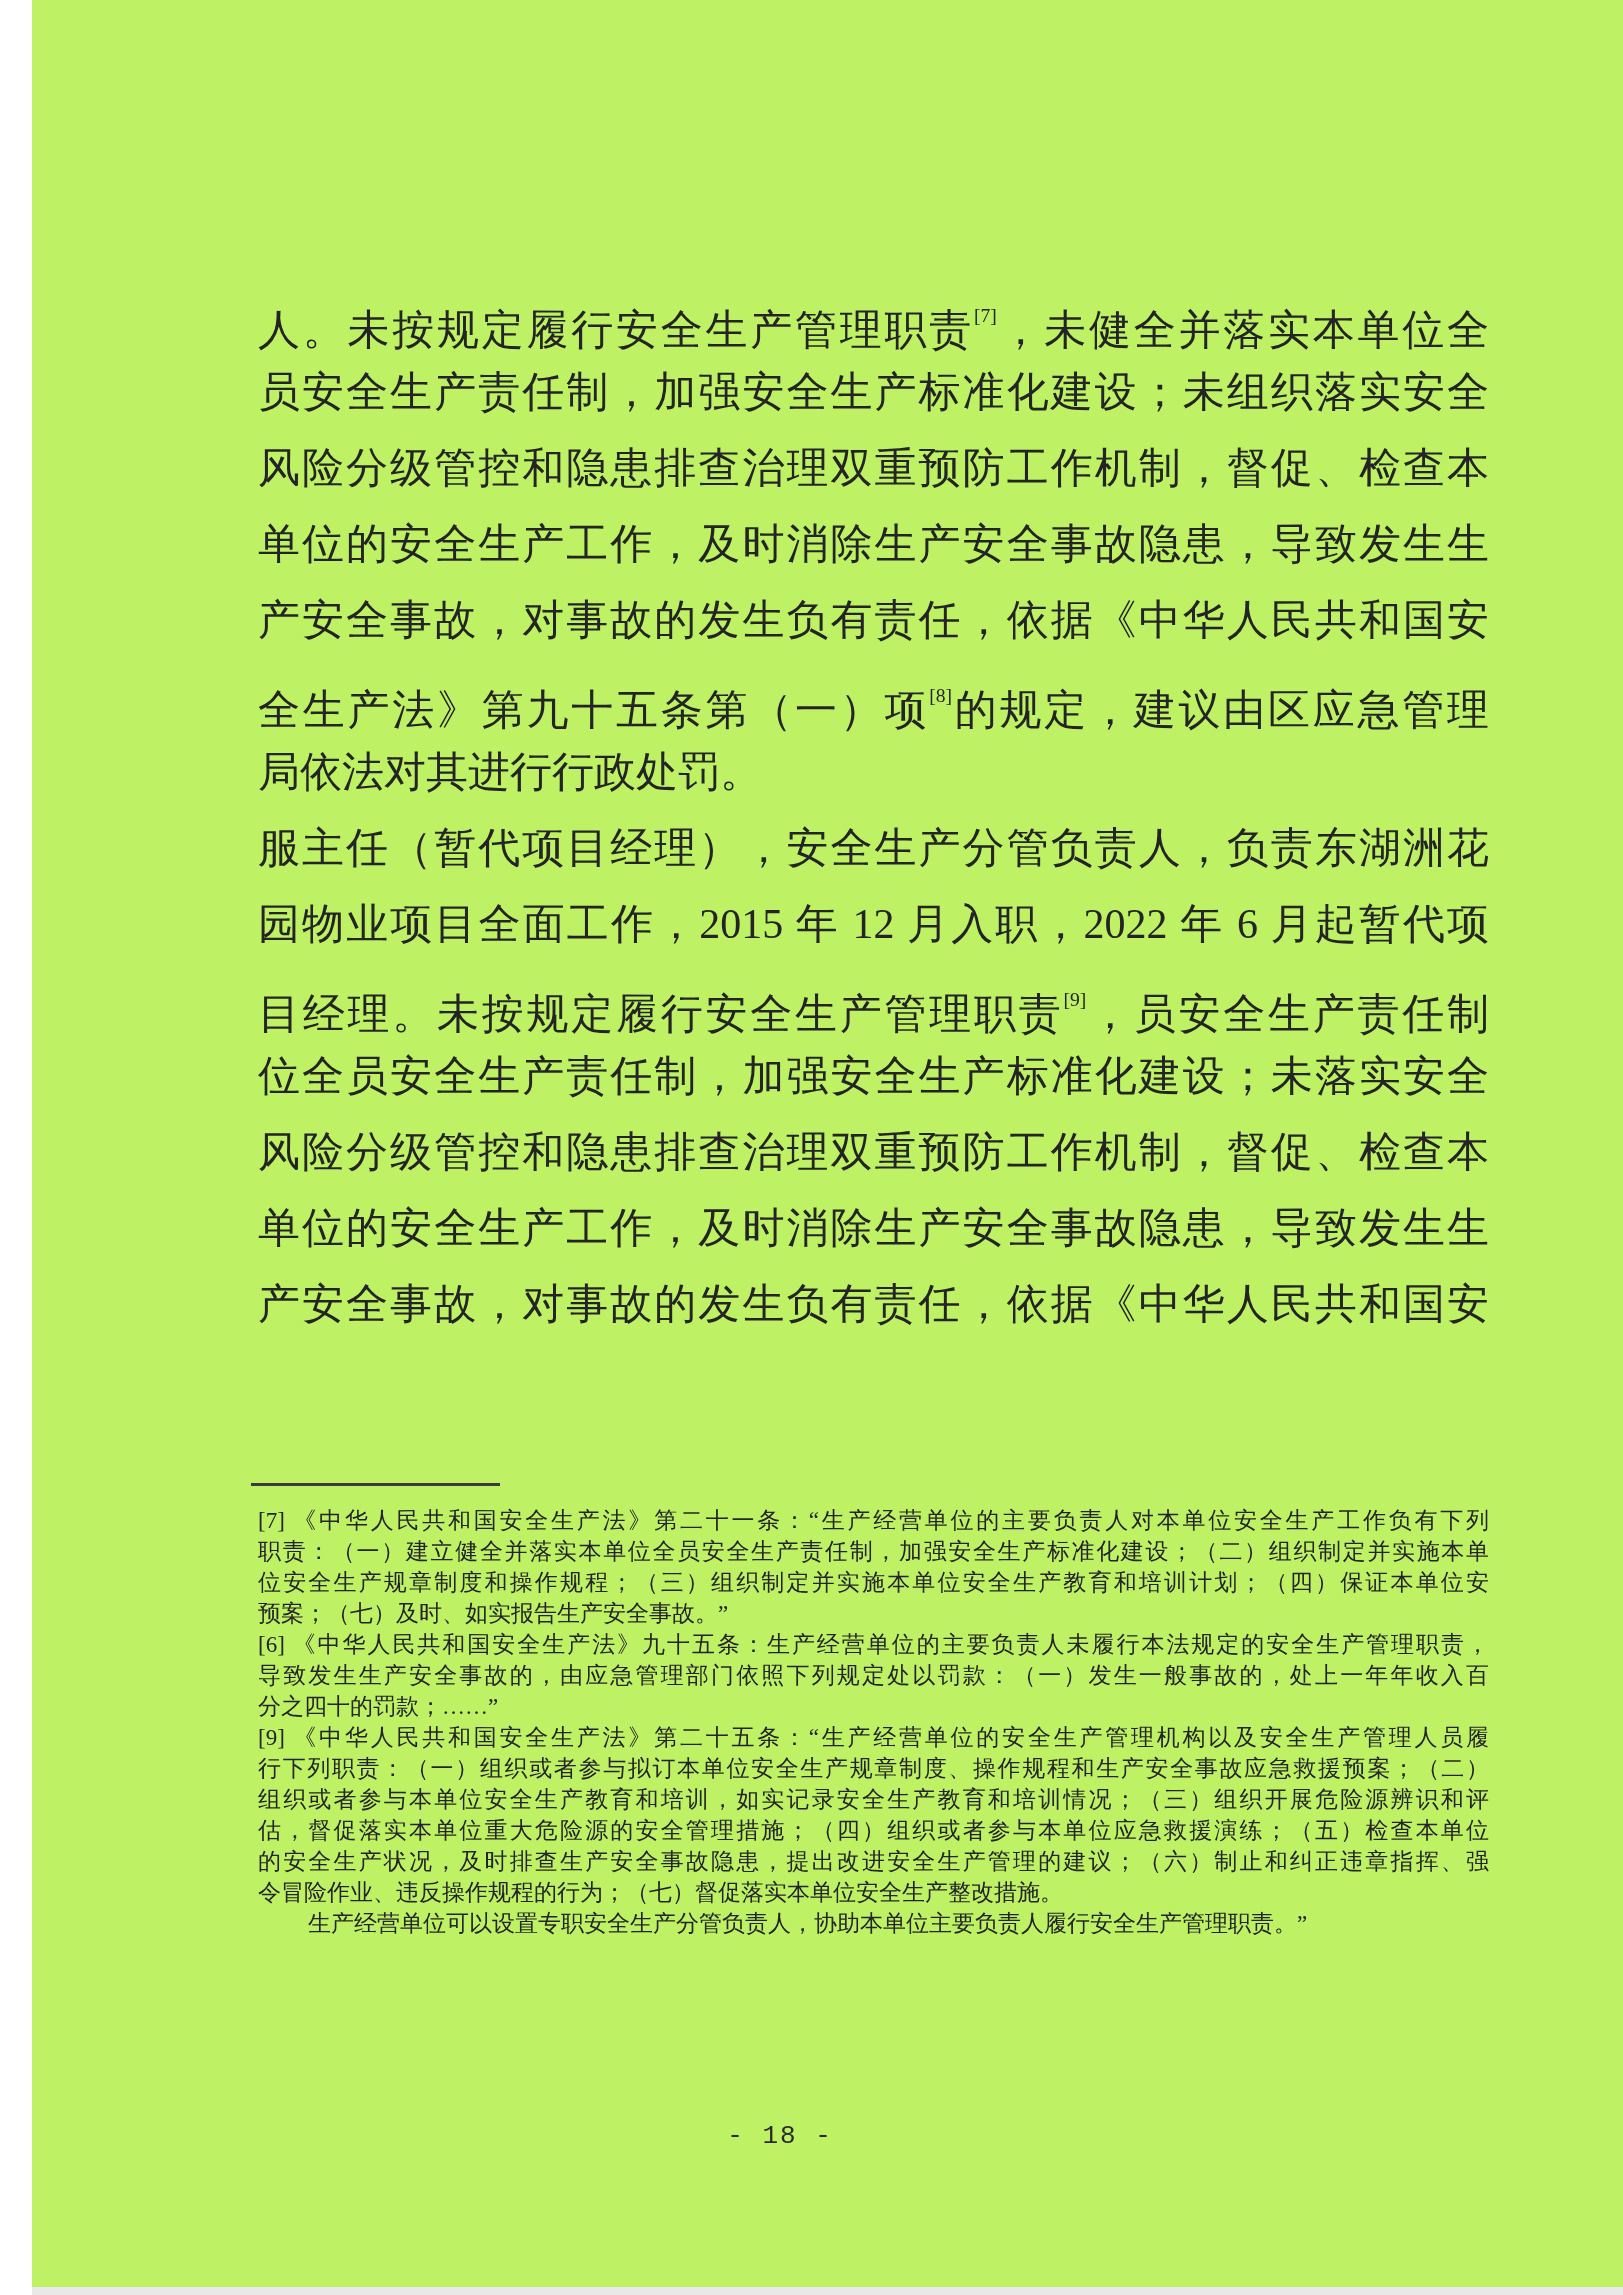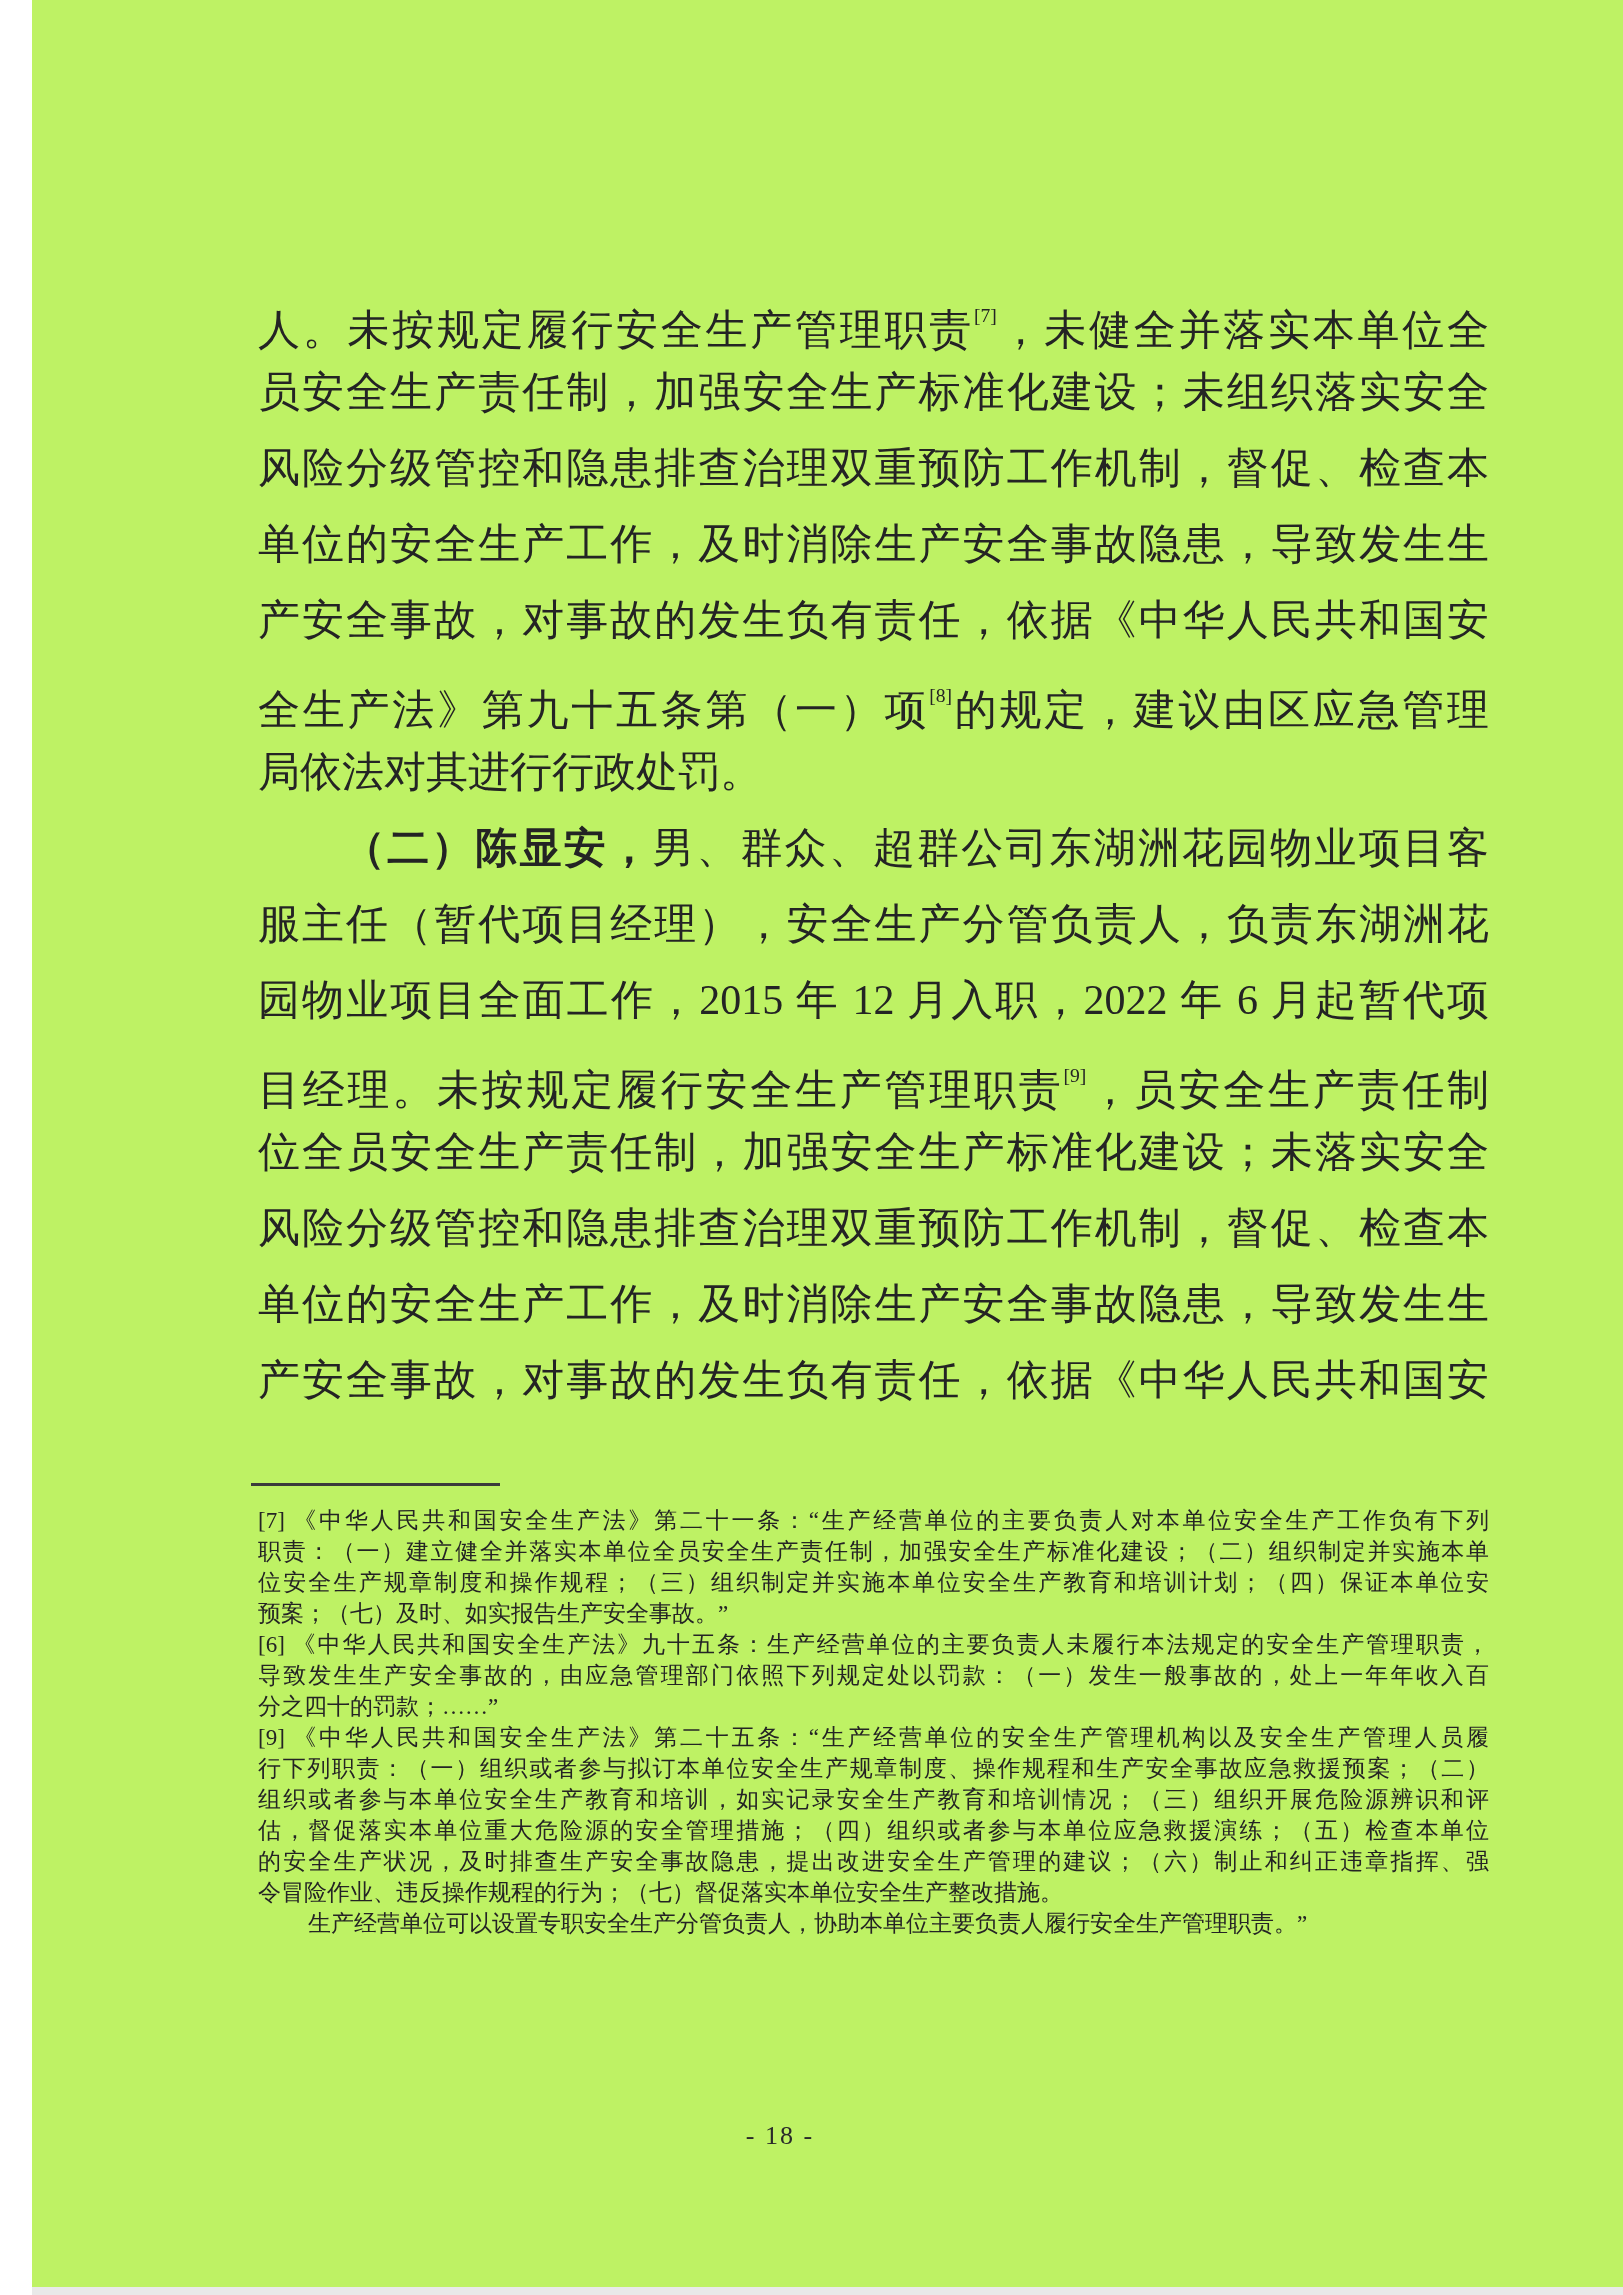--- a/index.html
+++ b/index.html
@@ -64,20 +64,21 @@
   
   #page-number {
     position: absolute;
     left: 0;
     top: 2121px;
     width: 1496px;
     text-align: center;
     font-size: 26px;
     letter-spacing: 2px;
     color: #2a2a2a;
+    font-family: Liberation Mono, monospace;
   }
   
   #scan-edge {
     position: absolute;
     left: 0;
     bottom: 0;
     width: 100%;
     height: 8.5px;
     background: #e9e9e9;
   }
@@ -87,21 +88,20 @@
 
 <div class="page">
   <div id="body-block">
       <div class="bline"><span>人。未按规定履行安全生产管理职责</span><span class="sup">[7]</span><span>，未健全并落实本单位全</span></div>
       <div class="bline"><span>员安全生产责任制，加强安全生产标准化建设；未组织落实安全</span></div>
       <div class="bline"><span>风险分级管控和隐患排查治理双重预防工作机制，督促、检查本</span></div>
       <div class="bline"><span>单位的安全生产工作，及时消除生产安全事故隐患，导致发生生</span></div>
       <div class="bline"><span>产安全事故，对事故的发生负有责任，依据《中华人民共和国安</span></div>
       <div class="bline"><span>全生产法》第九十五条第（一）项</span><span class="sup">[8]</span><span>的规定，建议由区应急管理</span></div>
       <div class="bline end"><span>局依法对其进行行政处罚。</span></div>
-      <div class="bline indent"><span class="bold">（二）陈显安，</span><span>男、群众、超群公司东湖洲花园物业项目客</span></div>
       <div class="bline"><span>服主任（暂代项目经理），安全生产分管负责人，负责东湖洲花</span></div>
       <div class="bline"><span>园物业项目全面工作，2015 年 12 月入职，2022 年 6 月起暂代项</span></div>
       <div class="bline"><span>目经理。未按规定履行安全生产管理职责</span><span class="sup">[9]</span><span>，员安全生产责任制</span></div>
       <div class="bline"><span>位全员安全生产责任制，加强安全生产标准化建设；未落实安全</span></div>
       <div class="bline"><span>风险分级管控和隐患排查治理双重预防工作机制，督促、检查本</span></div>
       <div class="bline"><span>单位的安全生产工作，及时消除生产安全事故隐患，导致发生生</span></div>
       <div class="bline"><span>产安全事故，对事故的发生负有责任，依据《中华人民共和国安</span></div>
     </div>
   <div id="fn-sep"></div>
   <div id="footnotes">

